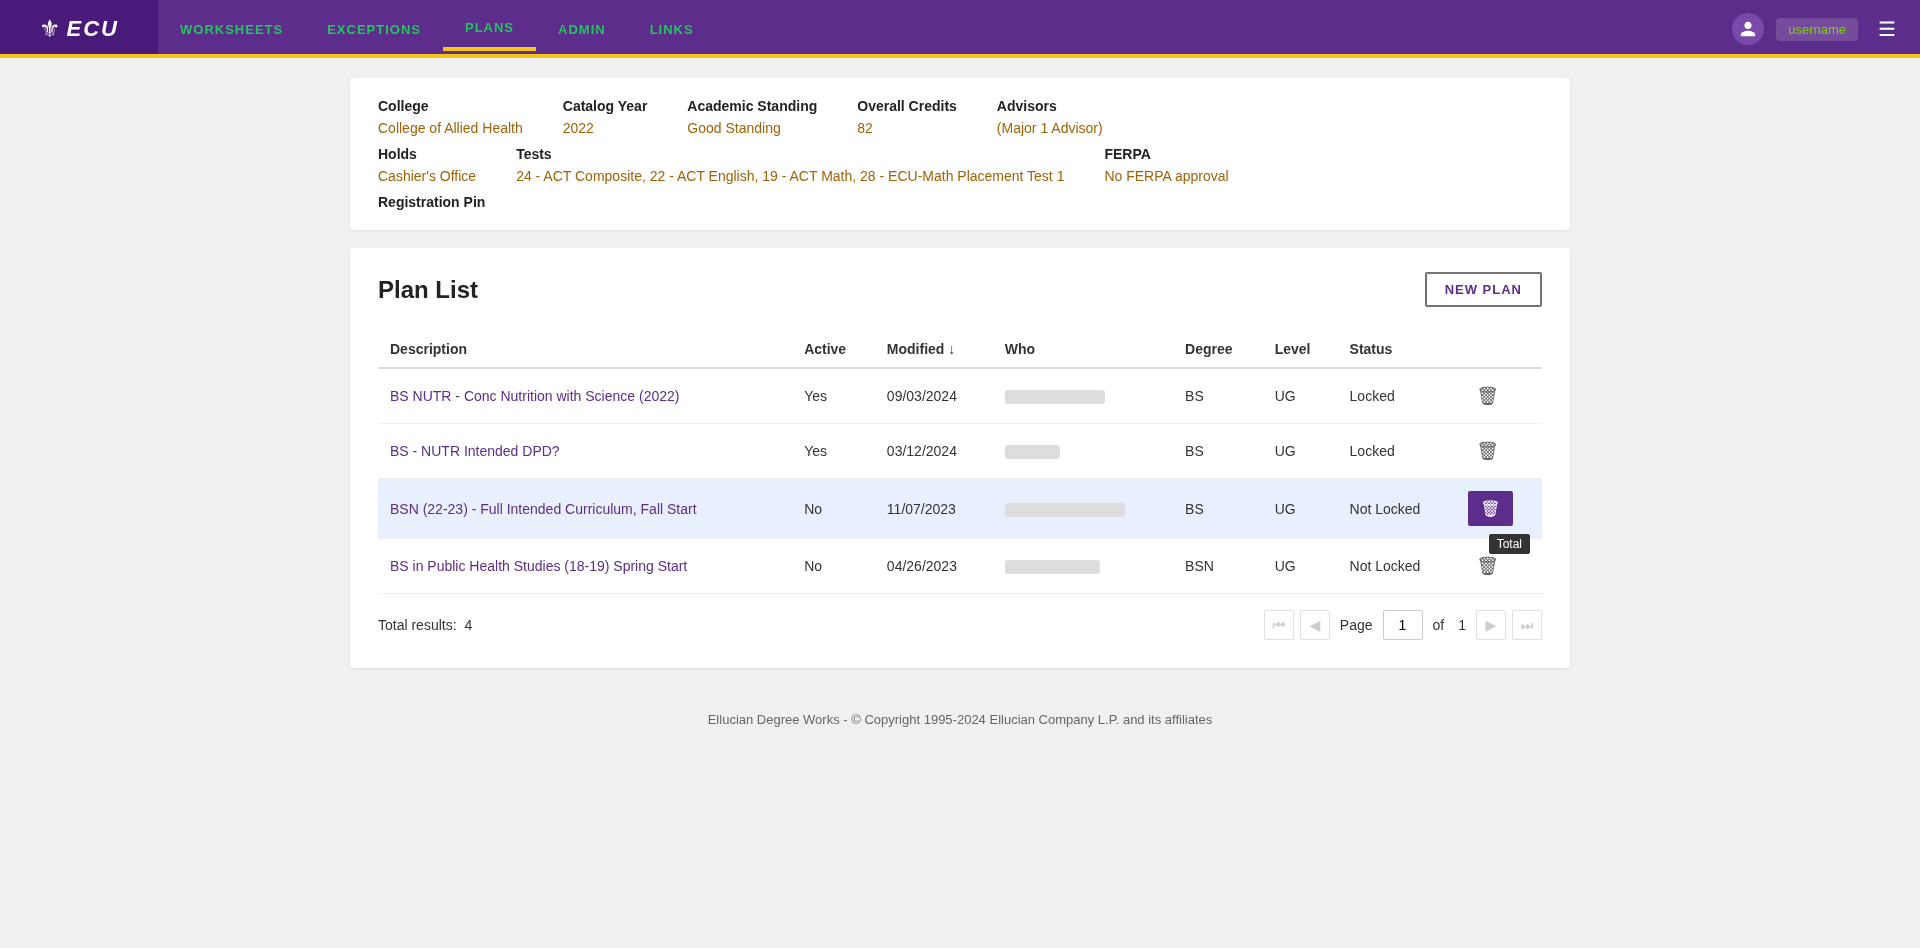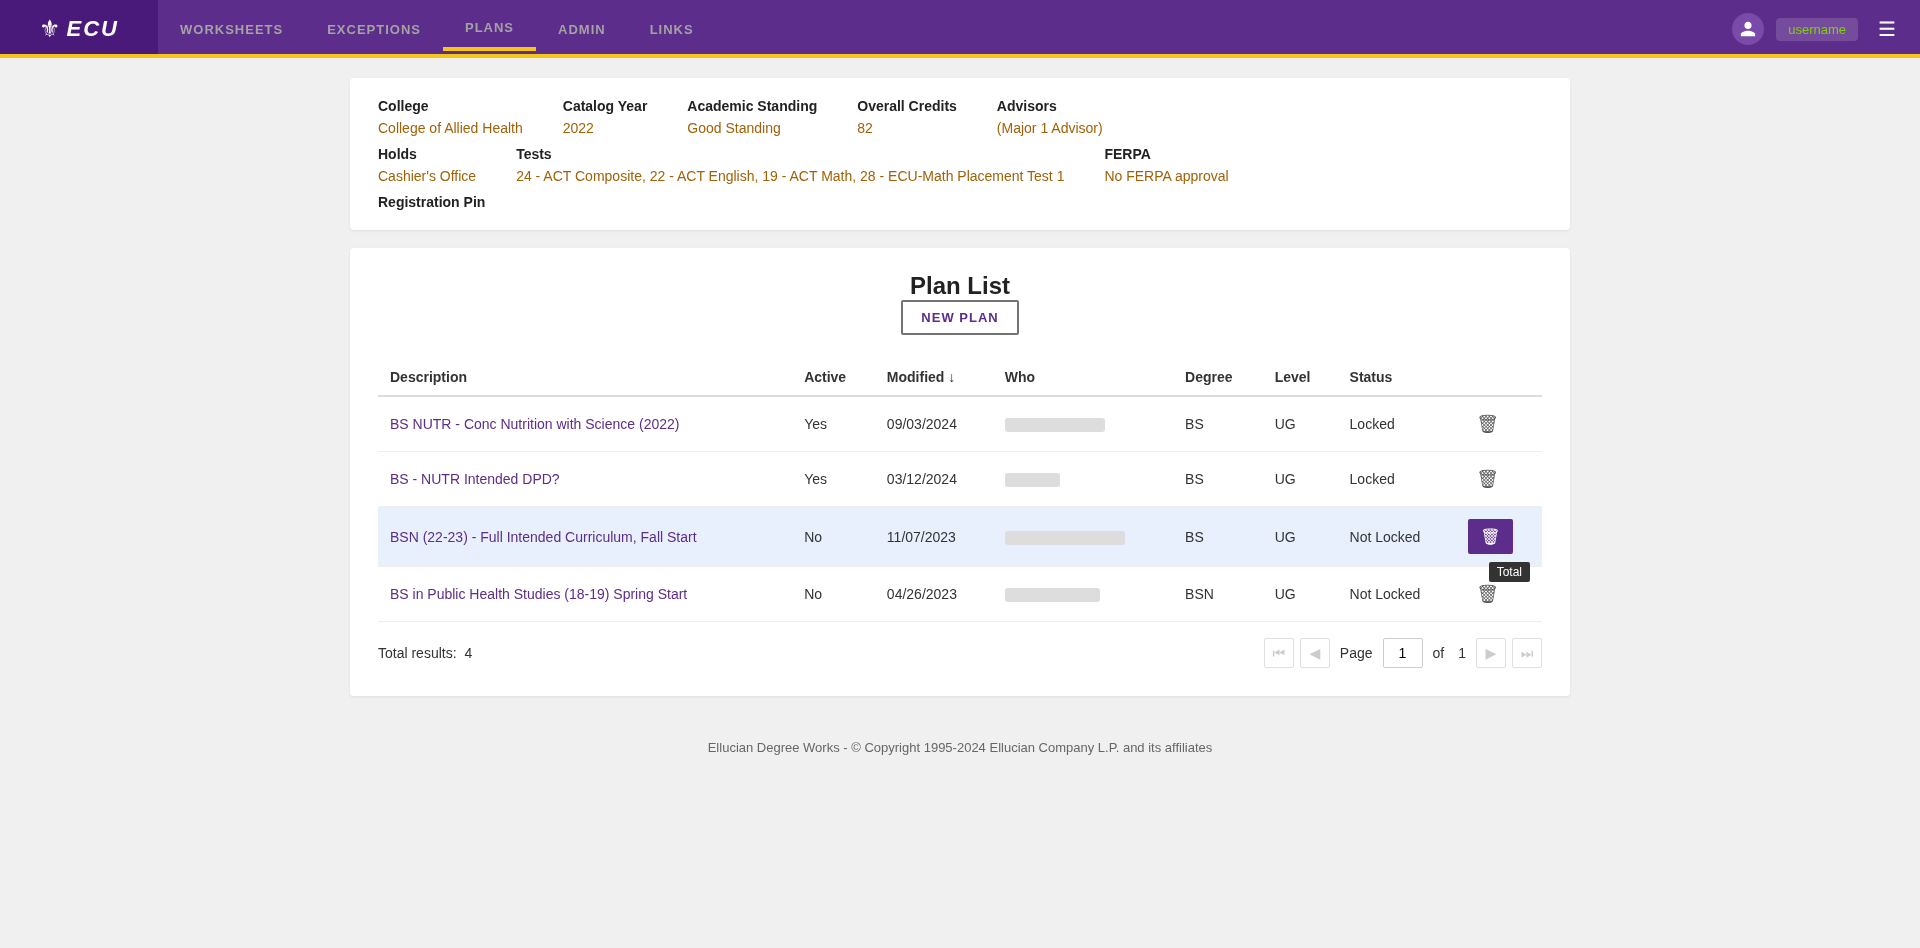--- a/index.html
+++ b/index.html
@@ -25,21 +25,21 @@
       color: white; font-size: 22px; font-weight: bold;
       font-style: italic; letter-spacing: 2px;
     }
     .nav-logo-shield {
       color: white; margin-right: 6px; font-size: 24px;
     }
     .nav-links {
       display: flex; align-items: center; gap: 0; flex: 1;
     }
     .nav-link {
-      color: #a3a3a3; text-decoration: none; padding: 0 22px;
+      color: #22c55e; text-decoration: none; padding: 0 22px;
       font-size: 13px; font-weight: 600; letter-spacing: 1px;
       height: 44px; display: flex; align-items: center;
       cursor: pointer; text-transform: uppercase;
     }
     .nav-link.active { border-bottom: 4px solid #f5c518; }
     .nav-right {
       display: flex; align-items: center; gap: 12px;
       margin-right: 16px;
     }
     .nav-user-icon {
@@ -78,21 +78,20 @@
 
     
     .plan-card {
       background: white; border-radius: 4px;
       padding: 24px 28px 28px 28px;
       box-shadow: 0 1px 3px rgba(0,0,0,0.08);
     }
     .plan-header {
       display: flex; align-items: center; justify-content: space-between;
       margin-bottom: 24px;
-      flex-direction: column;
     }
     .plan-title {
       font-size: 24px; font-weight: bold; color: #222;
     }
     .btn-new-plan {
       border: 2px solid #737373; color: #5c2d8a;
       background: white; padding: 8px 18px;
       font-size: 13px; font-weight: bold; letter-spacing: 1px;
       cursor: pointer; border-radius: 2px;
       text-transform: uppercase;

